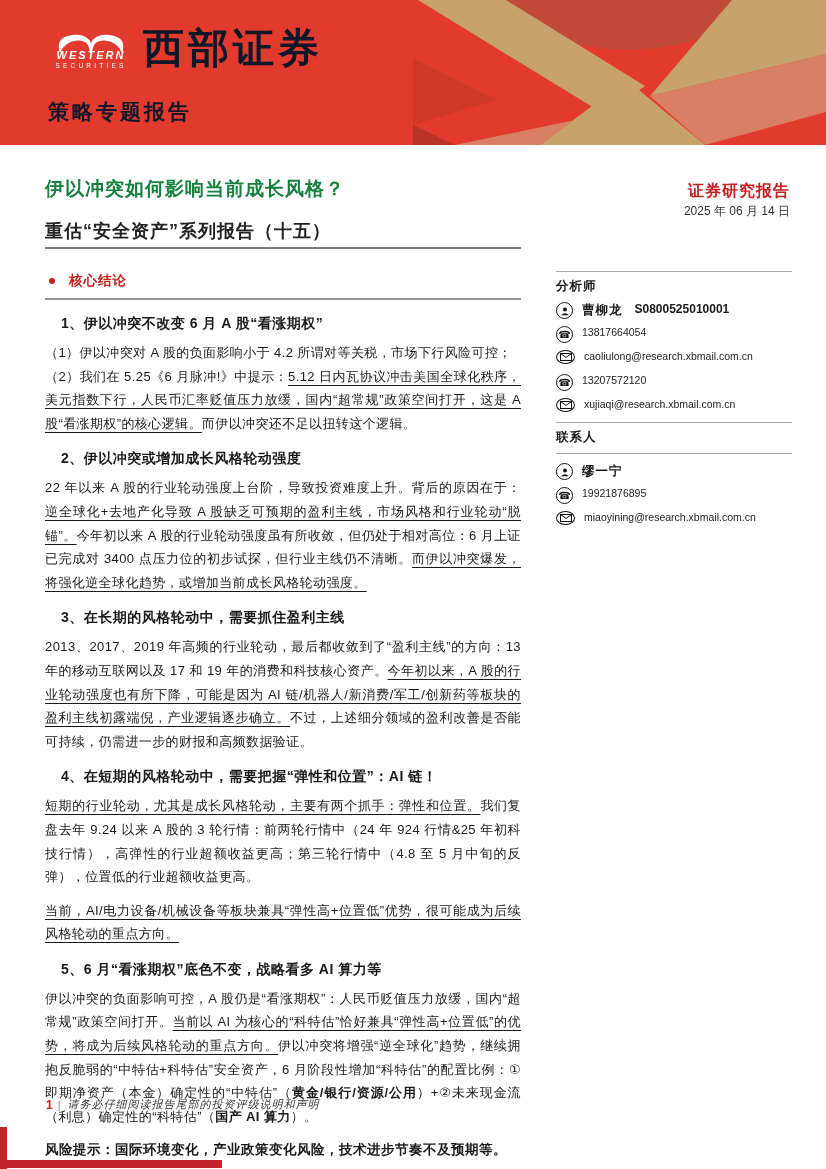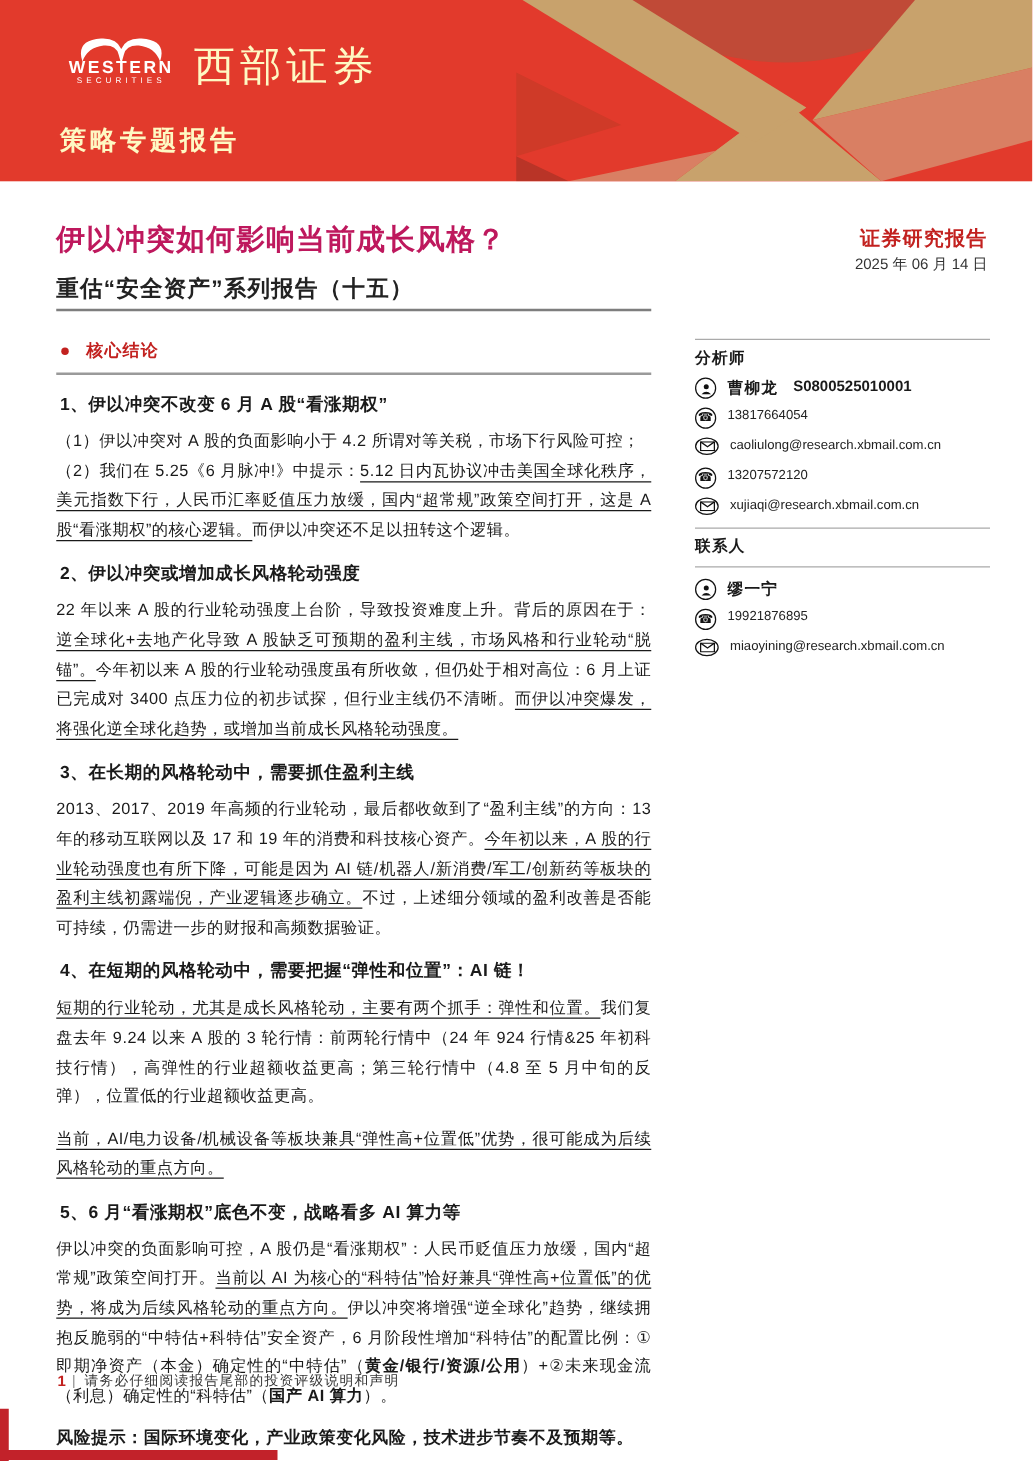--- a/index.html
+++ b/index.html
@@ -6,39 +6,39 @@
   html,body { background:#fff; }
   body { font-family:"Liberation Sans","DejaVu Sans",sans-serif; color:#1a1a1a; }
   .page { position:relative; width:826px; height:1169px; margin:0 auto; background:#fff; overflow:hidden; }
 
   
   .banner { position:absolute; top:0; left:0; width:826px; height:145px; background:#e23a2c; }
   .banner-art { position:absolute; top:0; left:0; }
   .brand-row { position:absolute; top:28px; left:55px; display:flex; align-items:flex-end; z-index:2; }
   .brand-en { display:flex; flex-direction:column; align-items:center; color:#fff; }
   .brand-en .horns { margin-bottom:-6px; }
-  .brand-word { font-size:14px; font-weight:bold; letter-spacing:2px; line-height:1; }
+  .brand-word { font-size:11px; font-weight:bold; letter-spacing:2px; line-height:1;font-style:italic; }
   .brand-sub { font-size:6.5px; letter-spacing:3.2px; line-height:1; margin-top:2px; }
-  .brand-cn { color:#fef9c3; font-size:33px; font-weight:normal; letter-spacing:4px; margin-left:16px; line-height:1; }
-  .report-type { position:absolute; top:98px; left:48px; z-index:2; color:#fef9c3; font-size:21px; font-weight:bold; letter-spacing:3px; }
-
-  
-  .title { position:absolute; top:176px; left:45px; width:480px; color:#be185d; font-size:23px; font-weight:bold; letter-spacing:1px; }
+  .brand-cn { color:#0f172a; font-size:41px; font-weight:bold; letter-spacing:4px; margin-left:16px; line-height:1; }
+  .report-type { position:absolute; top:98px; left:48px; z-index:2; color:#0f172a; font-size:21px; font-weight:bold; letter-spacing:3px; }
+
+  
+  .title { position:absolute; top:176px; left:45px; width:480px; color:#15803d; font-size:19px; font-weight:bold; letter-spacing:1px; }
   .subtitle { position:absolute; top:219px; left:45px; width:480px; color:#222; font-size:18px; font-weight:bold; letter-spacing:1px; }
   .subtitle-rule { position:absolute; top:247px; left:45px; width:476px; border-top:2px solid #7e7e7e; }
   .report-label { position:absolute; top:181px; left:556px; width:234px; text-align:right; color:#c2211f; font-size:16px; font-weight:bold; letter-spacing:1px; }
   .report-date { position:absolute; top:203px; left:556px; width:234px; text-align:right; color:#333; font-size:12px; }
 
   
   .left-col { position:absolute; top:254px; left:45px; width:476px; }
   .core-row { display:flex; align-items:center; margin:18px 0 0 4px; }
   .core-bullet { width:6px; height:6px; background:#c2211f; border-radius:50%; margin-right:14px; }
   .core-heading { color:#c2211f; font-size:13.5px; font-weight:bold; letter-spacing:1px; }
   .core-rule { border-top:2px solid #9a9a9a; margin-top:8px; }
-  .section-heading { font-size:14px; font-weight:bold; letter-spacing:.5px; margin:15px 3px 8px; }
+  .section-heading { font-size:14px; font-weight:bold; letter-spacing:.5px; margin:15px 16px 8px; }
   p.para { font-size:13px; line-height:23.6px; letter-spacing:.4px; text-align:justify; margin:0 0 10px; }
   p.para:last-child { margin-bottom:0; }
   .u { text-decoration:underline; text-underline-offset:4px; text-decoration-thickness:1px; }
   .b { font-weight:bold; }
   .risk { font-size:13.5px; font-weight:bold; letter-spacing:.5px; margin-top:13px; }
 
   
   .right-col { position:absolute; top:271px; left:556px; width:236px; font-size:11px; }
   .side-rule { border-top:1px solid #aaa; }
   .side-label { font-size:12.5px; font-weight:bold; letter-spacing:1px; padding:6px 0 7px; }
@@ -48,21 +48,21 @@
   .cicon svg { display:block; }
   .glyph { font-size:10px; line-height:1; color:#111; }
   .entry-name { font-size:12.5px; font-weight:bold; letter-spacing:1px; }
   .entry-cert { font-size:12px; font-weight:bold; margin-left:12px; }
   .entry-text { font-size:10.5px; color:#222; }
 
   
   .footer-row { position:absolute; top:1097px; left:46px; display:flex; align-items:center; }
   .page-num { color:#c2211f; font-size:12px; font-weight:bold; }
   .footer-sep { color:#888; margin:0 7px 0 5px; font-size:11px; }
-  .disclaimer { color:#333; font-size:11px; letter-spacing:1px; }
+  .disclaimer { color:#333; font-size:11px; letter-spacing:1px;font-style:italic; }
   .l-bar-v { position:absolute; left:0; top:1127px; width:7px; height:42px; background:#c2222a; }
   .l-bar-h { position:absolute; left:0; top:1160px; width:222px; height:8px; background:#c2222a; }
 </style>
 </head>
 <body>
 
 <div class="page">
 
   <div class="banner">
     <svg class="banner-art" width="826" height="145" viewBox="0 0 826 145" preserveAspectRatio="none" aria-hidden="true">

